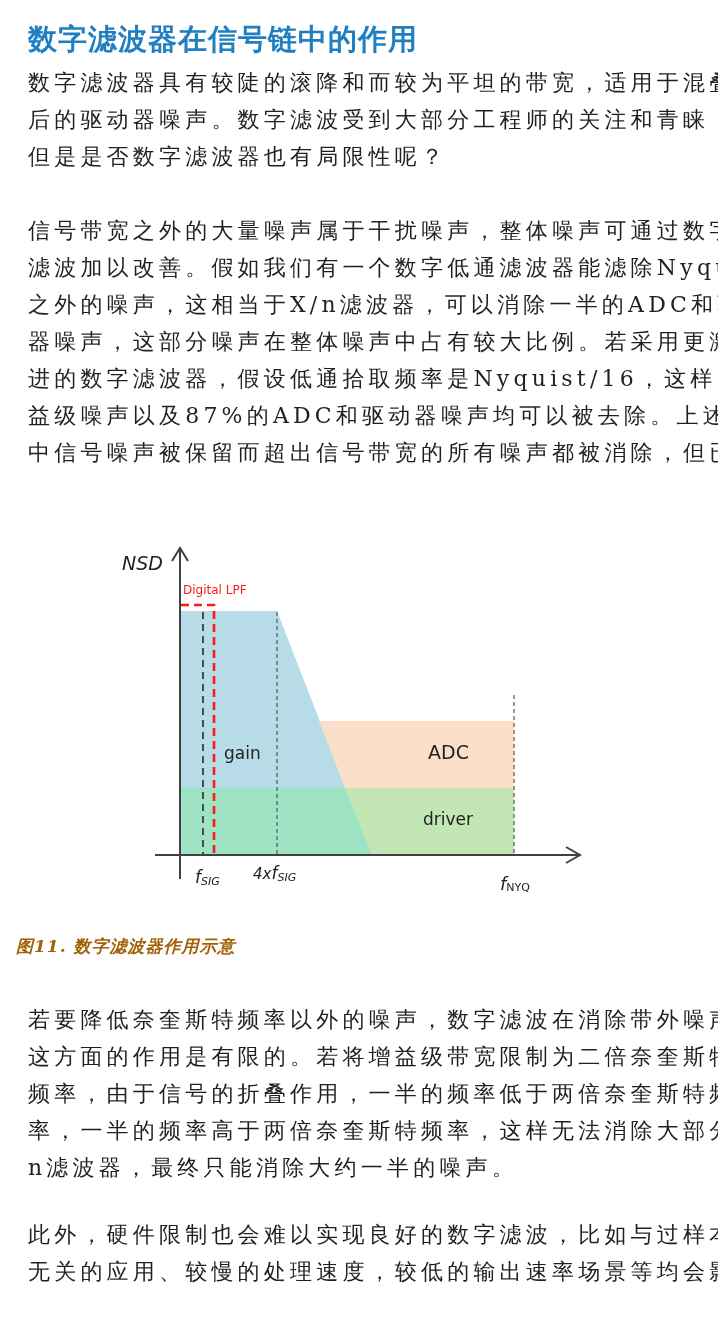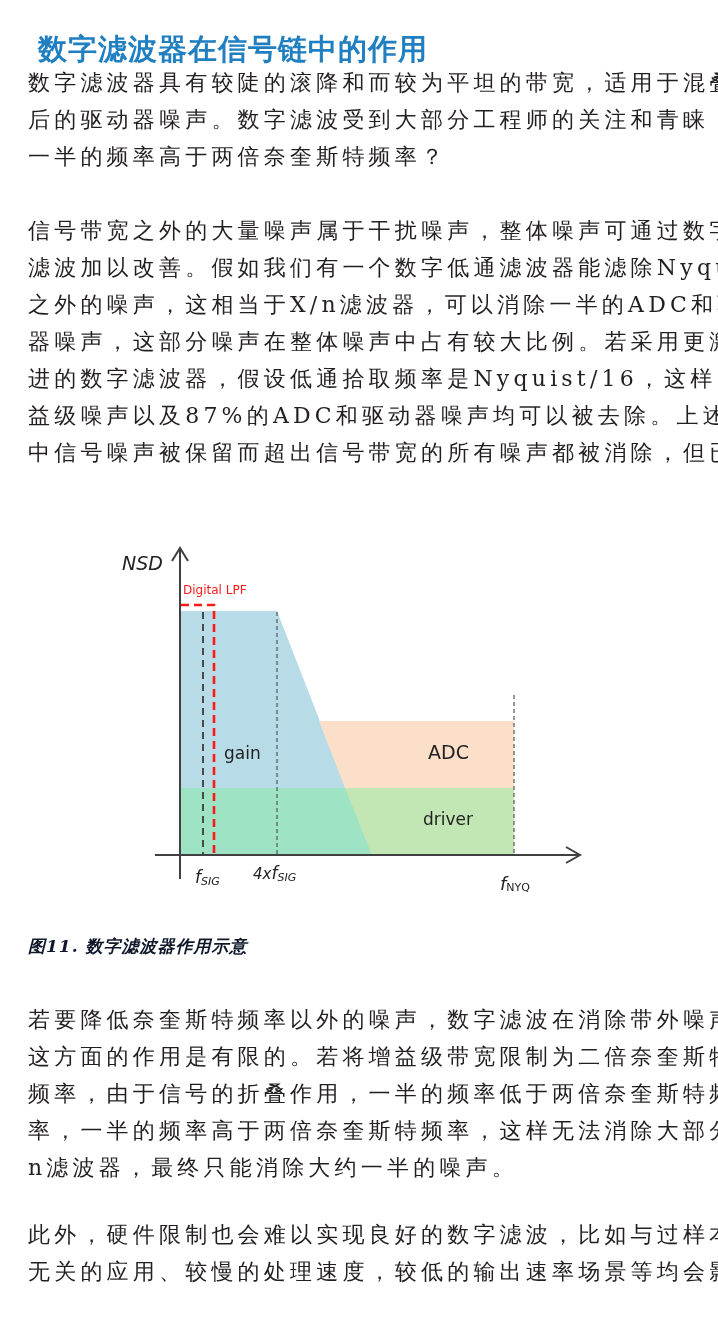--- a/index.html
+++ b/index.html
@@ -5,46 +5,46 @@
   html, body { margin: 0; padding: 0; background: #ffffff; }
   body {
     width: 718px; height: 1342px; position: relative; overflow: hidden;
     font-family: "DejaVu Serif", "Liberation Serif", serif;
     color: #231f20;
   }
   .title {
     position: absolute; left: 28px; top: 20px;
     font-family: "DejaVu Sans", "Liberation Sans", sans-serif;
     font-size: 29px; font-weight: bold; color: #1f7fc1;
-    letter-spacing: 1px; white-space: nowrap; margin: 10px;
+    letter-spacing: 1px; white-space: nowrap; margin: 0;
   }
   .para {
     position: absolute; left: 28px; width: 670px;
     font-size: 22px; line-height: 37px; letter-spacing: 4.2px;
     margin: 0;
   }
   .para .line { display: block; white-space: nowrap; height: 37px; }
   .caption {
-    position: absolute; left: 28px; top: 935px;
+    position: absolute; left: 16px; top: 935px;
     font-size: 17px; font-style: italic; font-weight: bold;
-    color: #0f172a; letter-spacing: 1px; white-space: nowrap;
+    color: #a16207; letter-spacing: 1px; white-space: nowrap;
   }
   .figure { position: absolute; left: 0; top: 540px; width: 620px; height: 360px; }
   .figure svg { position: absolute; left: 0; top: 0; }
   .svgtext { font-family: "DejaVu Sans", "Liberation Sans", sans-serif; }
 </style>
 </head>
 <body>
 
 <h1 class="title">数字滤波器在信号链中的作用</h1>
 
 <div class="para" style="top:64px;">
   <span class="line">数字滤波器具有较陡的滚降和而较为平坦的带宽，适用于混叠</span>
   <span class="line">后的驱动器噪声。数字滤波受到大部分工程师的关注和青睐，</span>
-  <span class="line">一半的频率高于两倍奈奎斯特频率？</span>
+  <span class="line">但是是否数字滤波器也有局限性呢？</span>
 </div>
 
 <div class="para" style="top:212px;">
   <span class="line">信号带宽之外的大量噪声属于干扰噪声，整体噪声可通过数字</span>
   <span class="line">滤波加以改善。假如我们有一个数字低通滤波器能滤除Nyquist/2</span>
   <span class="line">之外的噪声，这相当于X/n滤波器，可以消除一半的ADC和驱动</span>
   <span class="line">器噪声，这部分噪声在整体噪声中占有较大比例。若采用更激</span>
   <span class="line">进的数字滤波器，假设低通拾取频率是Nyquist/16，这样80%的增</span>
   <span class="line">益级噪声以及87%的ADC和驱动器噪声均可以被去除。上述示例</span>
   <span class="line">中信号噪声被保留而超出信号带宽的所有噪声都被消除，但已</span>

